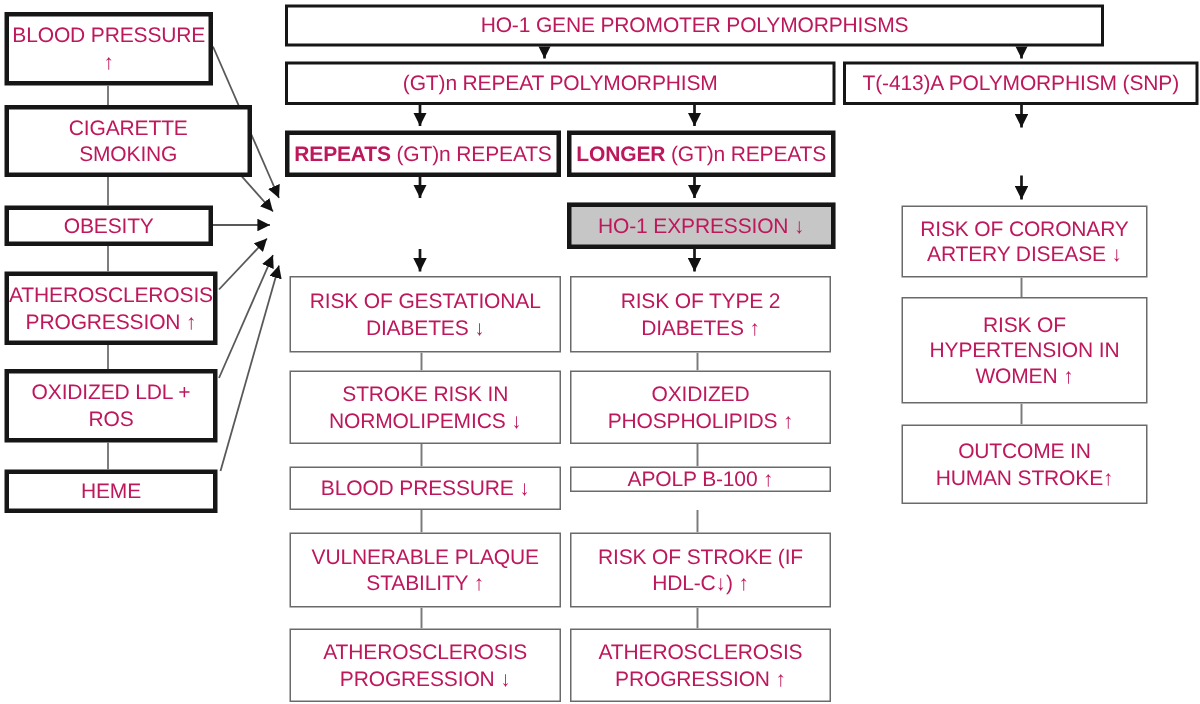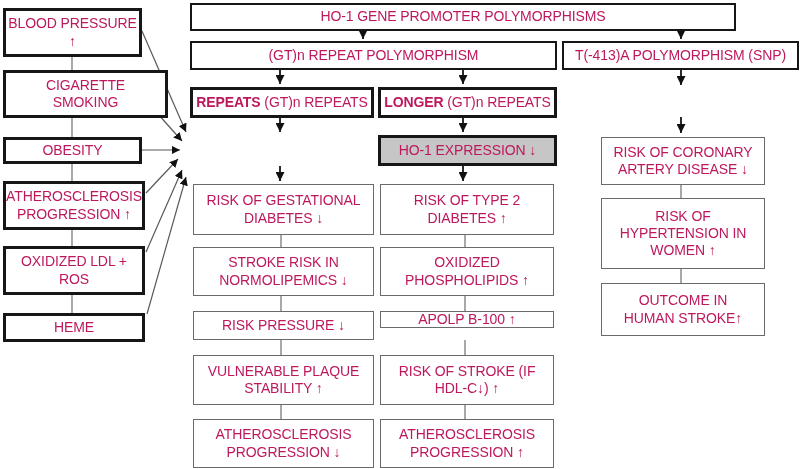--- a/index.html
+++ b/index.html
@@ -102,21 +102,21 @@
   <div class="bx b3" style="left:378px;top:87px;width:179px;height:31px">
     <span><span class="bold">LONGER</span><span> (GT)n REPEATS</span></span>
   </div>
 
   <div class="bx b3 gray" style="left:378px;top:135px;width:179px;height:31px">HO-1 EXPRESSION ↓</div>
 
   <div class="bx b1" style="left:193px;top:184px;width:181px;height:51px">RISK OF GESTATIONAL
 DIABETES ↓</div>
   <div class="bx b1" style="left:193px;top:247px;width:181px;height:49px">STROKE RISK IN
 NORMOLIPEMICS ↓</div>
-  <div class="bx b1" style="left:193px;top:311px;width:181px;height:29px">RISK PRESSURE ↓</div>
+  <div class="bx b1" style="left:193px;top:311px;width:181px;height:29px">BLOOD PRESSURE ↓</div>
   <div class="bx b1" style="left:193px;top:355px;width:181px;height:50px">VULNERABLE PLAQUE
 STABILITY ↑</div>
   <div class="bx b1" style="left:193px;top:419px;width:181px;height:49px">ATHEROSCLEROSIS
 PROGRESSION ↓</div>
 
   <div class="bx b1" style="left:380px;top:184px;width:174px;height:51px">RISK OF TYPE 2
 DIABETES ↑</div>
   <div class="bx b1" style="left:380px;top:247px;width:174px;height:49px">OXIDIZED
 PHOSPHOLIPIDS ↑</div>
   <div class="bx b1" style="left:380px;top:311px;width:174px;height:17px">APOLP B-100 ↑</div>

